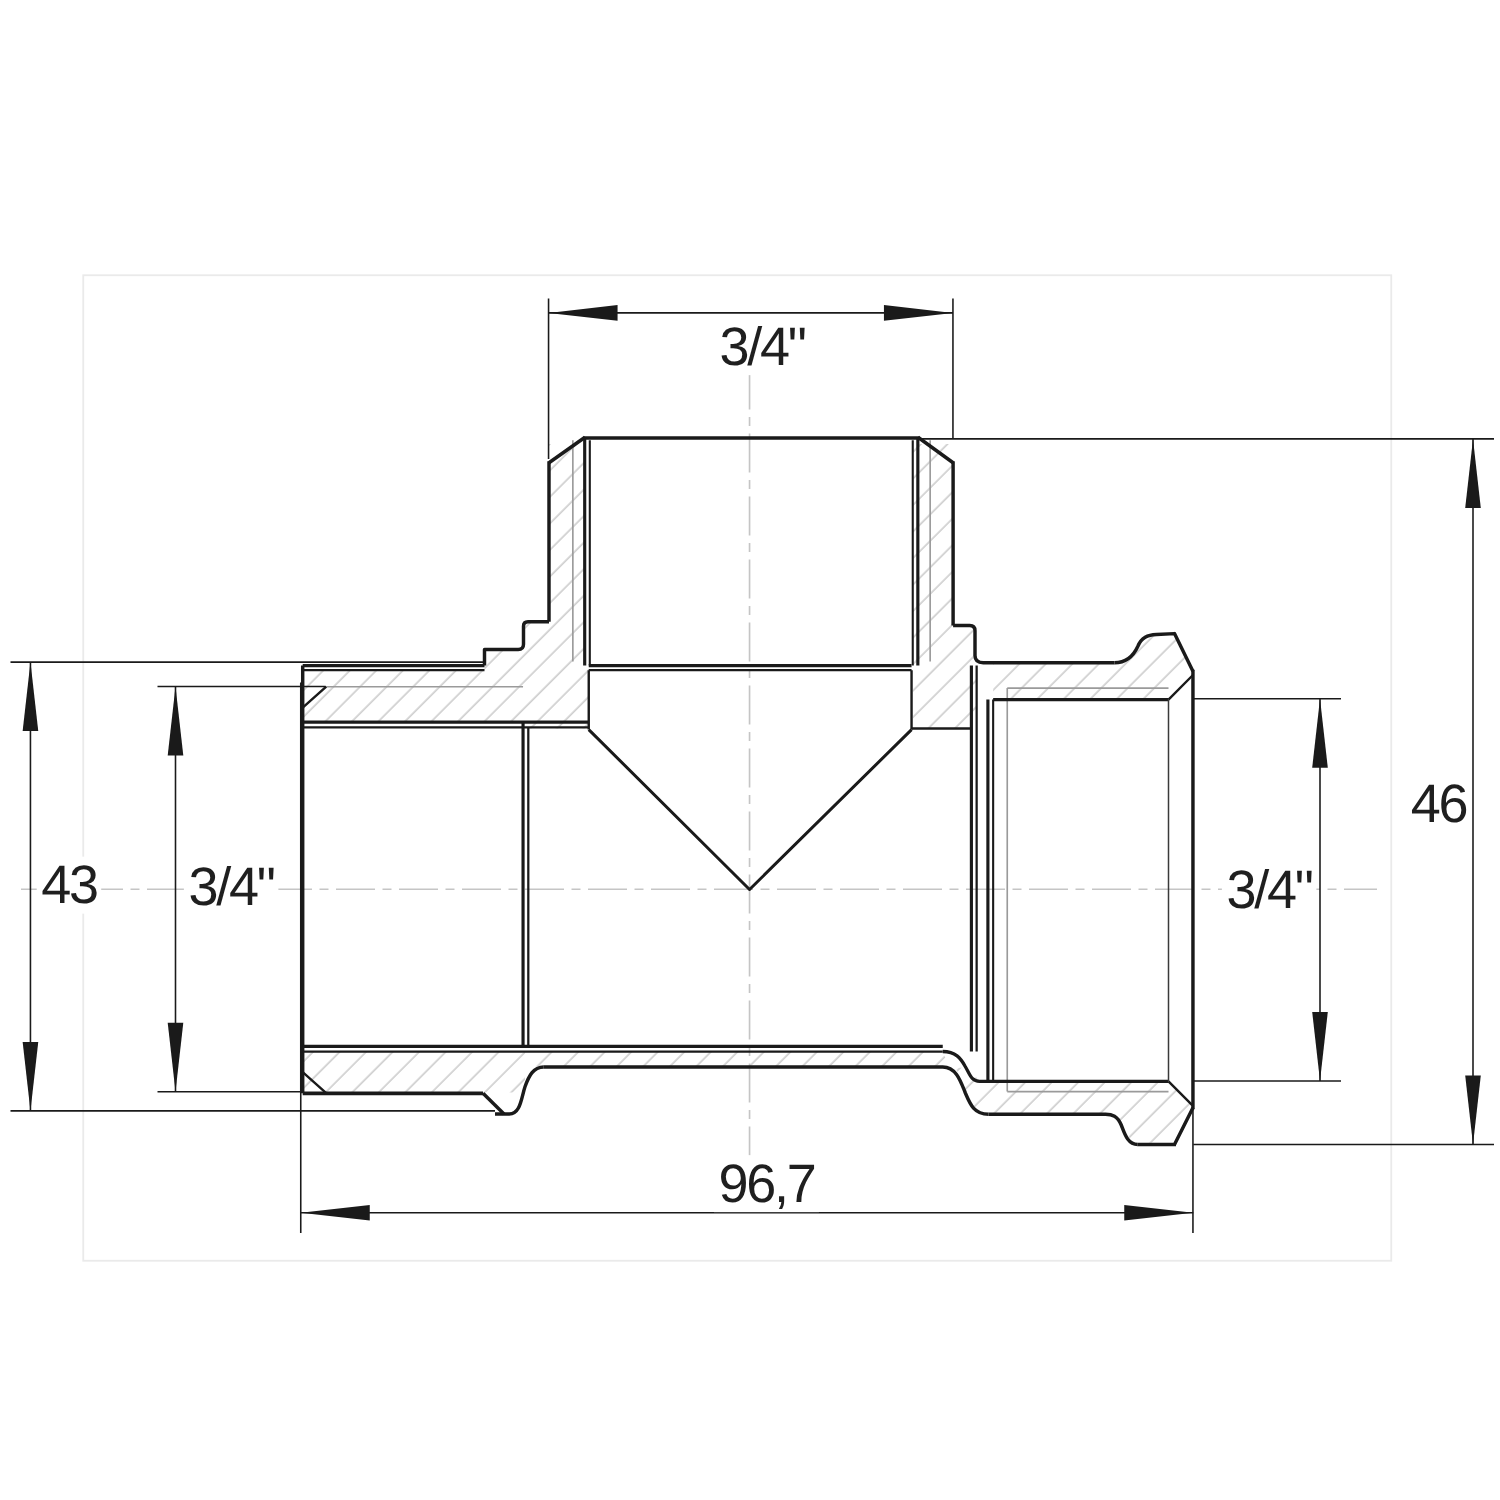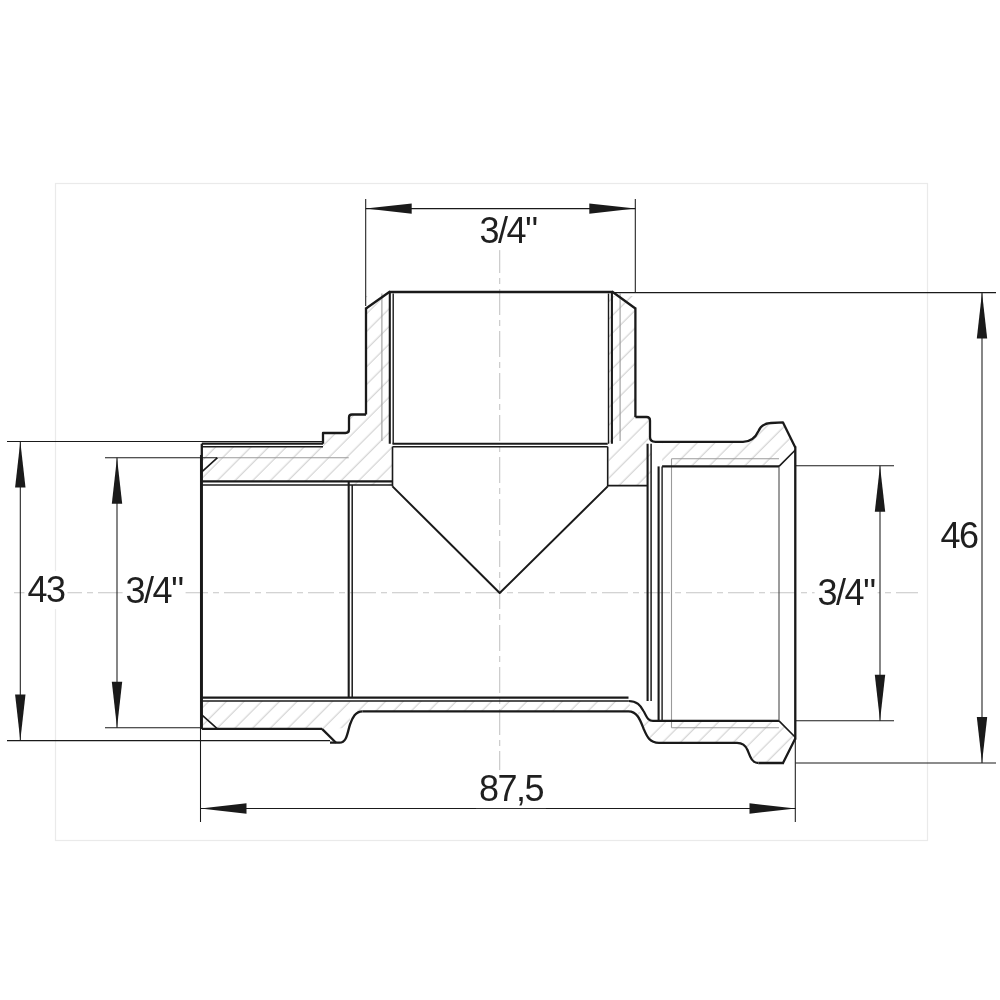--- a/index.html
+++ b/index.html
@@ -154,15 +154,15 @@
   <div class="dim-label" style="left:508px;top:231px">3/4"</div>
 
   <div class="dim-label" style="left:46px;top:590px">43</div>
 
   <div class="dim-label" style="left:154px;top:591px">3/4"</div>
 
   <div class="dim-label" style="left:846px;top:593px">3/4"</div>
 
   <div class="dim-label" style="left:959px;top:536px">46</div>
 
-  <div class="dim-label" style="left:511px;top:789px">87,5</div>
+  <div class="dim-label" style="left:511px;top:789px">96,7</div>
 
 </div>
 
 </body></html>

